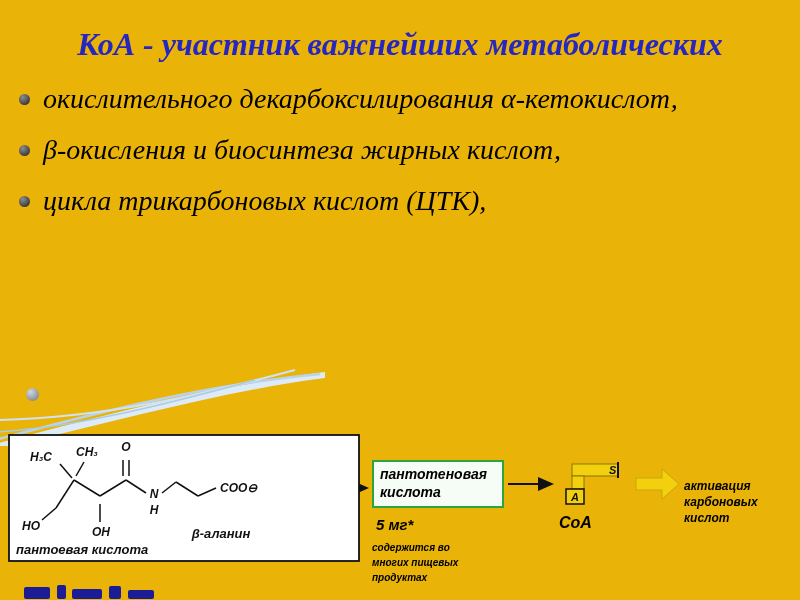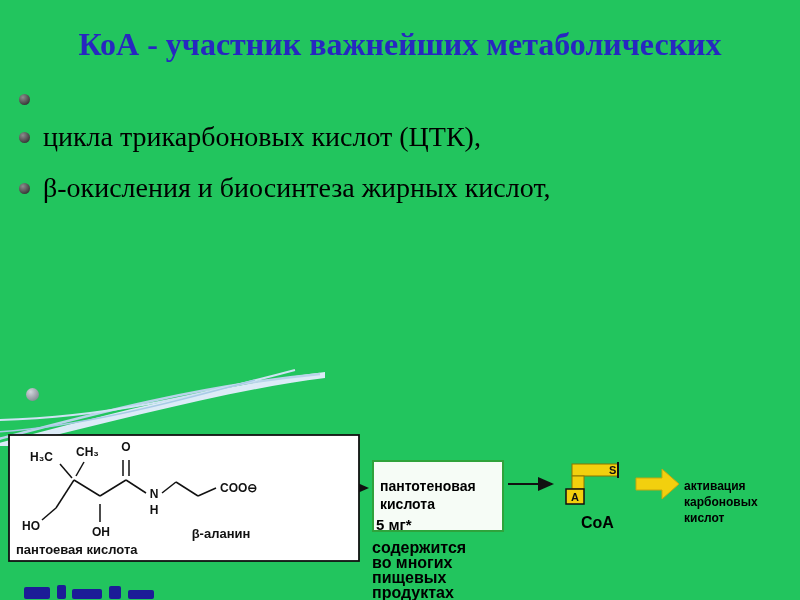--- a/index.html
+++ b/index.html
@@ -1,18 +1,18 @@
 <!DOCTYPE html>
 <html><head>
 <meta charset="utf-8">
 <style>
   html,body { margin:0; padding:0; }
   .slide {
-    position:relative; width:800px; height:600px; background:#22c55e;
-    overflow:hidden; font-family:"Liberation Serif", serif; color:#000;
+    position:relative; width:800px; height:600px; background:#eab308;
+    overflow:hidden; font-family:"Liberation Serif", serif; color:#000;font-style:italic;
   }
   
   .title {
     margin:16px 8px 0; text-align:center; font-weight:bold;
     font-size:32px; line-height:56px; color:#2727c0;
   }
   
   .bullets { list-style:none; margin:8px 0 0; padding:0 6px 0 14px; }
   .bullets li { display:flex; align-items:flex-start; margin-bottom:13px; }
   .dot {
@@ -31,49 +31,50 @@
   
   .diagram {
     position:absolute; left:0; top:432px; width:780px; height:168px;
     font-family:"Liberation Sans", sans-serif;
   }
   .struct-box { position:absolute; left:8px; top:2px; }
   .arrows { position:absolute; left:0; top:0; width:800px; height:168px; pointer-events:none; }
   .pan-box {
     position:absolute; left:372px; top:28px; width:116px; height:38px;
     border:2px solid #2fa33c; background:#f6fcf6;
-    font-weight:bold; font-size:14px; line-height:18px; padding:15px 6px;
+    font-weight:bold; font-size:14px; line-height:18px; padding:3px 6px;
   }
   .dose { position:absolute; left:376px; top:84px; font-weight:bold; font-size:15px; }
-  .note { position:absolute; left:372px; top:108px; width:112px; font-weight:bold; font-size:16px; line-height:15px; }
+  .note { position:absolute; left:372px; top:108px; width:112px; font-weight:bold; font-size:10px; line-height:15px; }
   .coa-icon { position:absolute; left:562px; top:26px; }
-  .coa-label { position:absolute; left:581px; top:82px; font-weight:bold; font-size:16px; }
+  .coa-label { position:absolute; left:559px; top:82px; font-weight:bold; font-size:16px; }
   .activation { position:absolute; left:684px; top:46px; width:112px; font-weight:bold; font-size:12px; line-height:16px; }
   svg text { font-family:"Liberation Sans", sans-serif; }
 </style>
 </head>
 <body>
 
 <div class="slide">
 
   <div class="title">
     <span>КоА - участник важнейших метаболических</span><br>
   </div>
 
   <ul class="bullets">
     <li>
       <span class="dot"></span>
+      <span class="b-text">окислительного декарбоксилирования α-кетокислот,</span>
+    </li>
+    <li>
+      <span class="dot"></span>
+      <span class="b-text">β-окисления и биосинтеза жирных кислот,</span>
     </li>
     <li>
       <span class="dot"></span>
       <span class="b-text">цикла трикарбоновых кислот (ЦТК),</span>
-    </li>
-    <li>
-      <span class="dot"></span>
-      <span class="b-text">β-окисления и биосинтеза жирных кислот,</span>
     </li>
   </ul>
 
   <svg class="swoosh" width="330" height="78">
     <path d="M0,76 C120,44 230,16 330,4 L330,10 C235,22 125,52 0,82 Z" fill="#dcebf7"></path>
     <path d="M0,72 C90,48 200,18 325,6" stroke="#b9d4ea" stroke-width="2.5" fill="none"></path>
     <path d="M0,52 C110,50 210,26 300,2" stroke="#cfe3f4" stroke-width="2" fill="none"></path>
     <path d="M0,64 C80,60 180,34 260,12" stroke="#a8cbe6" stroke-width="1.5" fill="none"></path>
   </svg>
   <div class="sphere"></div>

